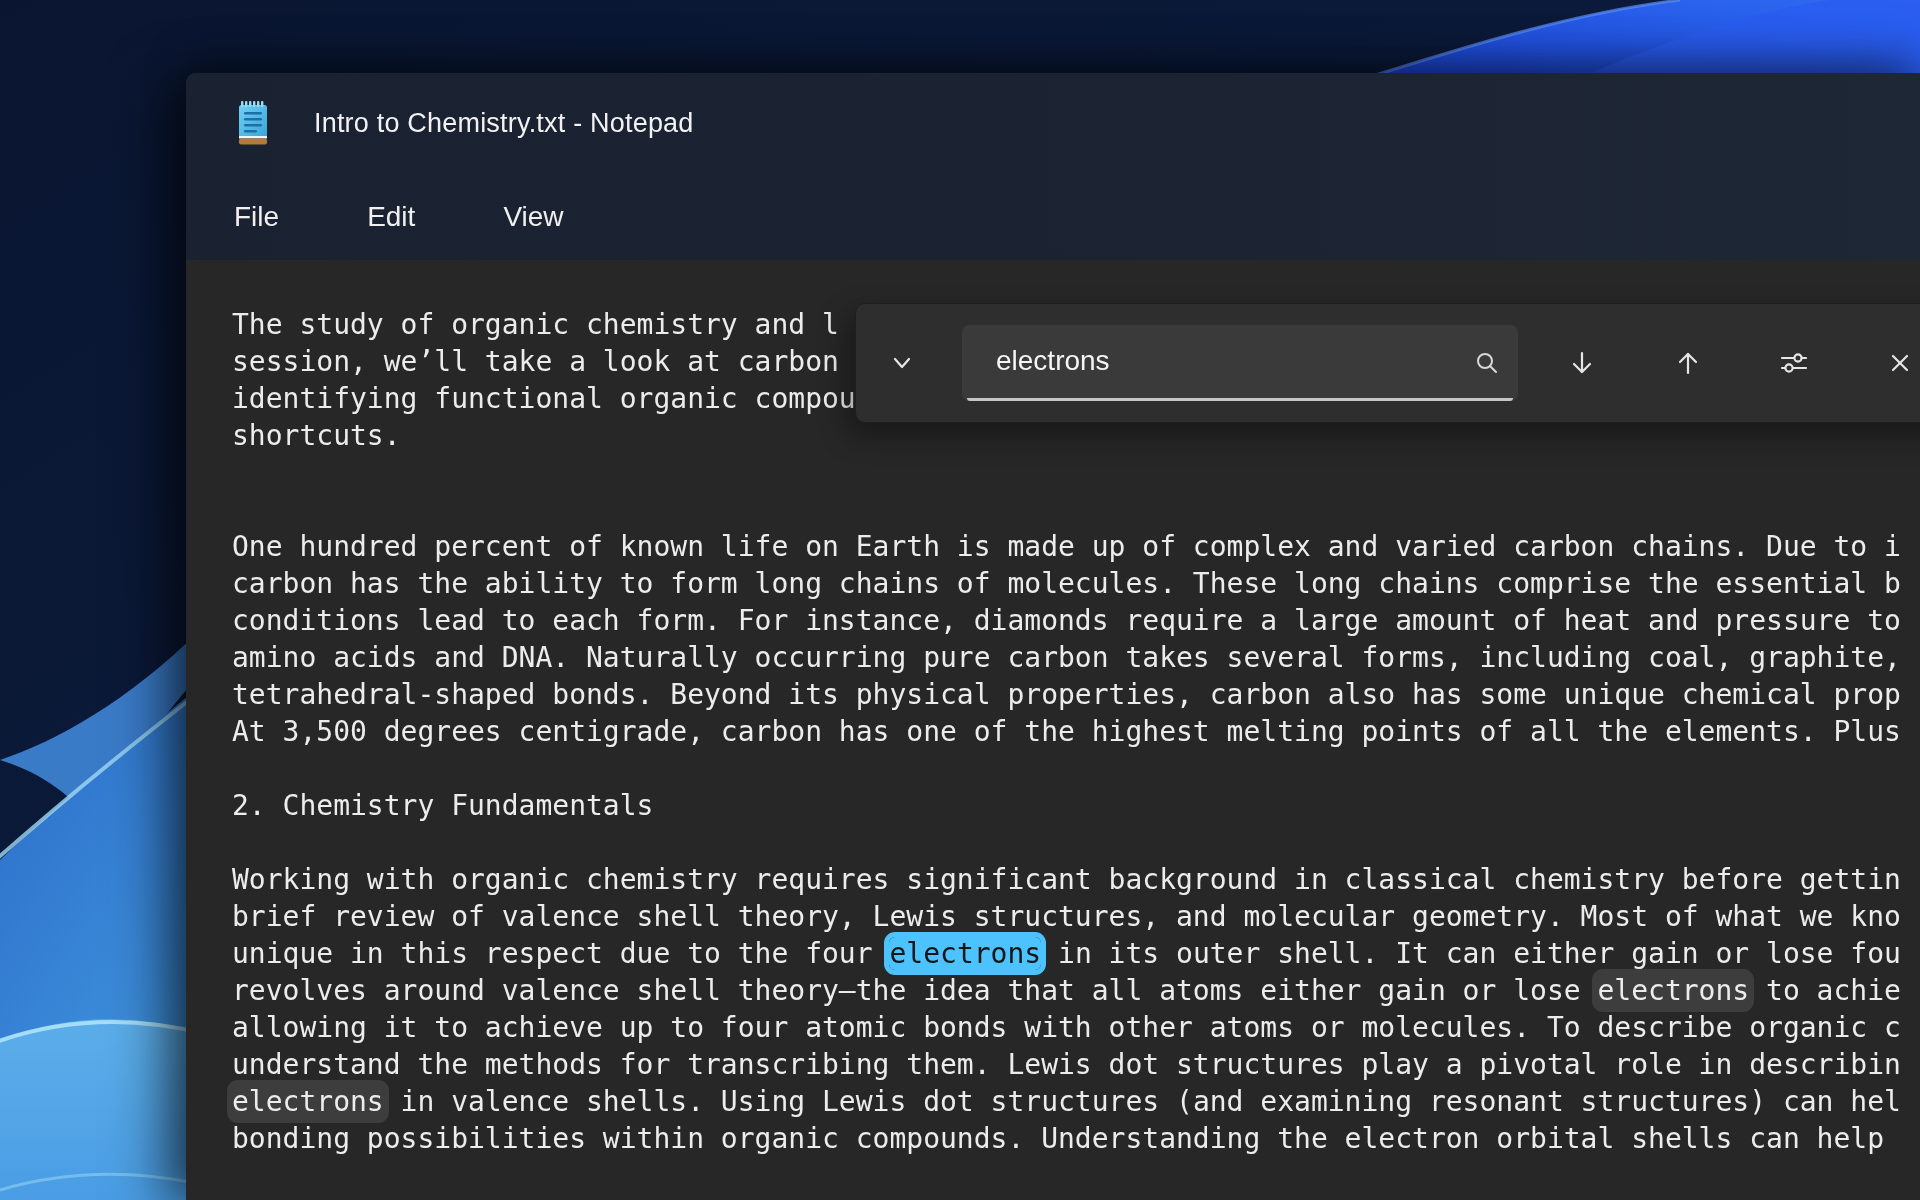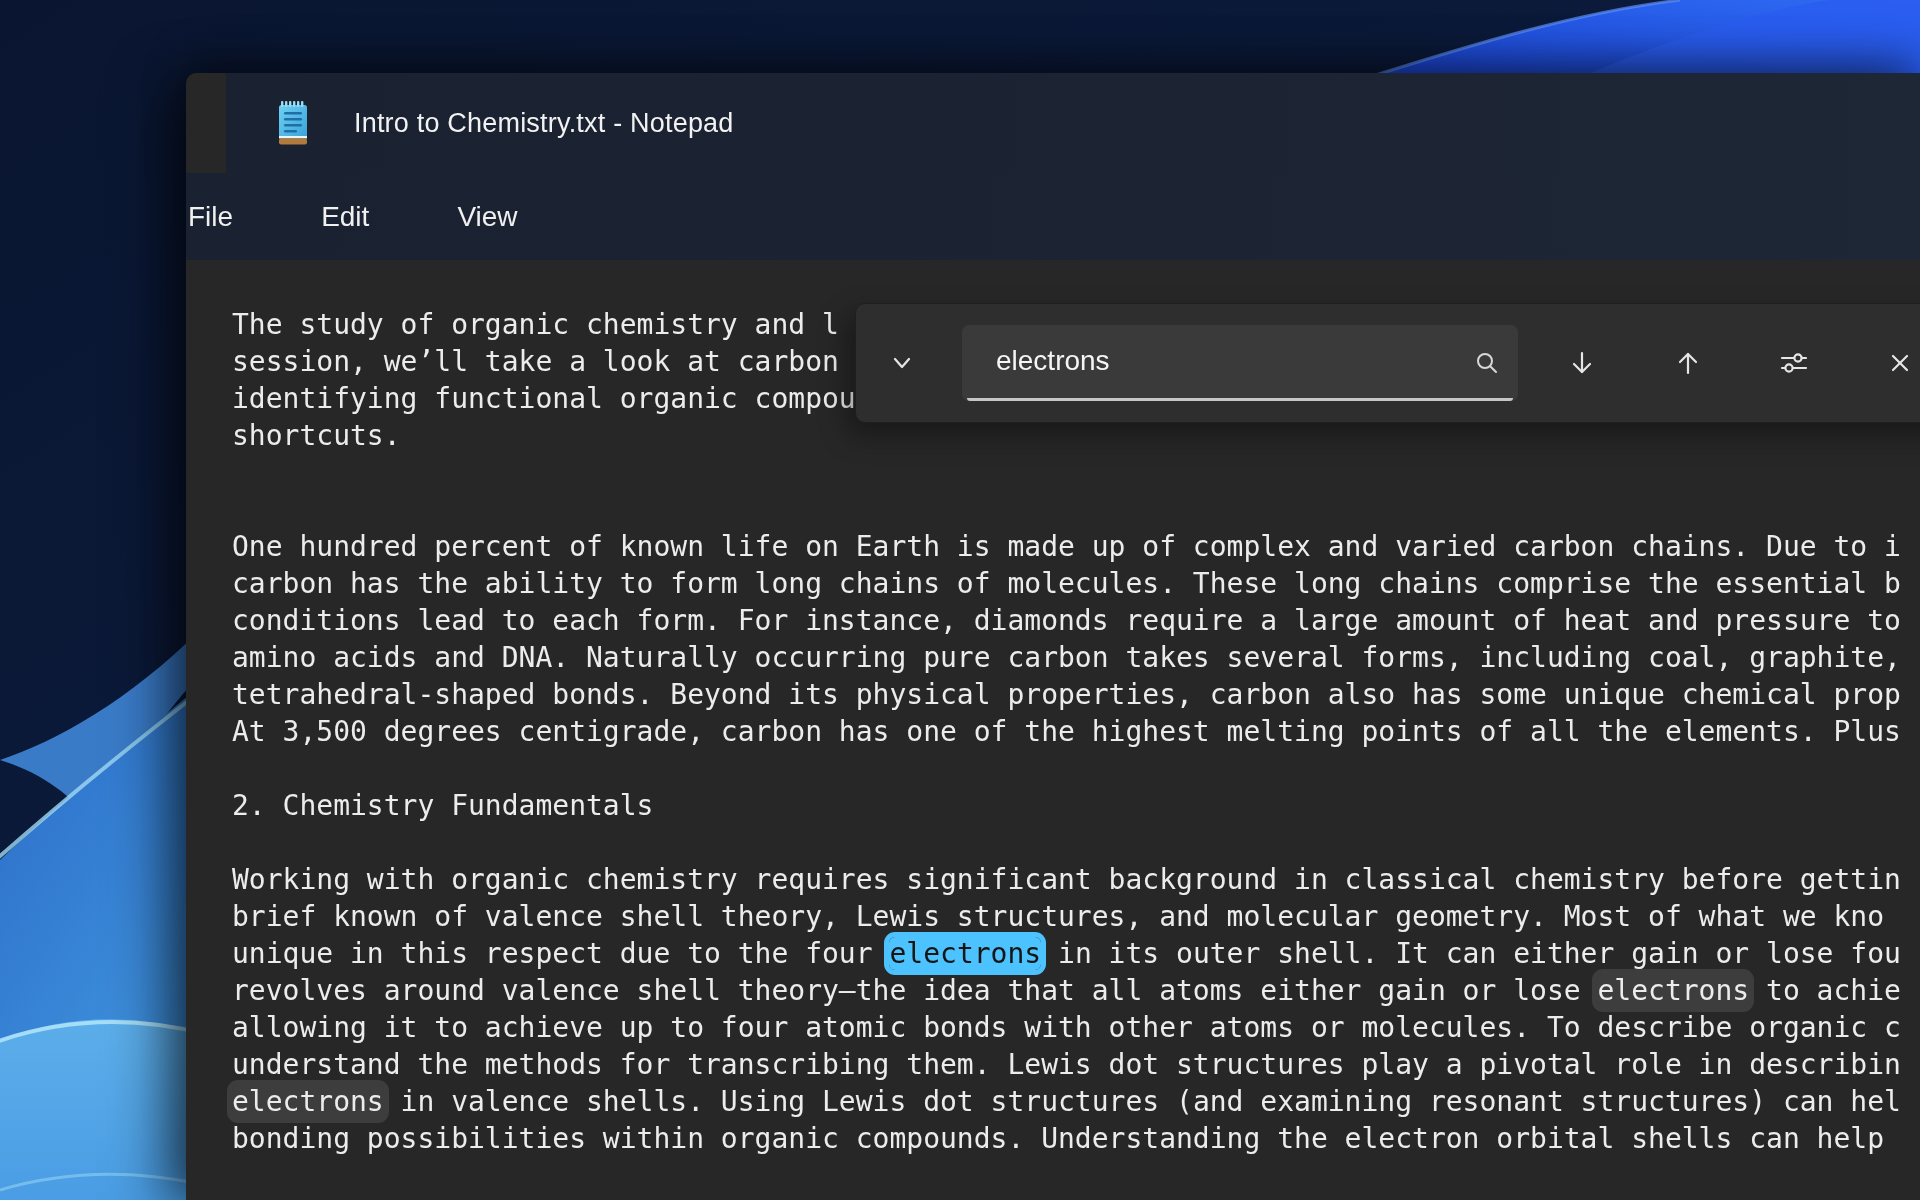--- a/index.html
+++ b/index.html
@@ -10,26 +10,26 @@
   
   .wallpaper { position:absolute; inset:0; }
 
   
   .window { position:absolute; left:186px; top:73px; width:1734px; height:1127px;
             border-radius:10px 0 0 0; overflow:hidden;
             box-shadow:-22px 10px 55px rgba(0,0,0,.55), 0 -14px 40px rgba(0,0,0,.35);
             background:#272727; }
 
   .titlebar { height:100px; background:linear-gradient(90deg,#1a2130 0%, #1c2433 60%, #1e2736 100%);
-              display:flex; align-items:center; padding-left:52px;margin-left:40px; }
+              display:flex; align-items:center; padding-left:52px; }
   .titlebar .app-icon { width:30px; height:44px; flex:0 0 auto; }
   .title-text { color:#f2f2f2; font-size:27px; margin-left:46px; letter-spacing:.2px; }
 
   .menubar { height:87px; background:linear-gradient(90deg,#1a2130 0%, #1c2433 60%, #1e2736 100%);
-             display:flex; align-items:center; }
+             display:flex; align-items:center; padding-left:46px; }
   .menu-item { color:#f0f0f0; font-size:28px; margin-right:84px; padding:8px 2px; cursor:default; }
 
   
   .textarea { position:absolute; left:0; top:187px; right:0; bottom:0; background:#272727;
               padding:46px 0 16px 46px; overflow:hidden; }
   .doc-line { font-family:"DejaVu Sans Mono", monospace; font-size:28px; line-height:37px;
               color:#ececec; white-space:pre; }
   .hl-active { background:var(--accent,#4CC2FF); color:#151515;
                border-radius:6px; box-shadow:0 0 0 5px var(--accent,#4CC2FF); }
   .hl-match  { background:var(--match,rgba(255,255,255,.10));
@@ -142,21 +142,21 @@
           <div class="doc-line"><span>One hundred percent of known life on Earth is made up of complex and varied carbon chains. Due to i</span></div>
           <div class="doc-line"><span>carbon has the ability to form long chains of molecules. These long chains comprise the essential b</span></div>
           <div class="doc-line"><span>conditions lead to each form. For instance, diamonds require a large amount of heat and pressure to</span></div>
           <div class="doc-line"><span>amino acids and DNA. Naturally occurring pure carbon takes several forms, including coal, graphite,</span></div>
           <div class="doc-line"><span>tetrahedral-shaped bonds. Beyond its physical properties, carbon also has some unique chemical prop</span></div>
           <div class="doc-line"><span>At 3,500 degrees centigrade, carbon has one of the highest melting points of all the elements. Plus</span></div>
           <div class="doc-line"> </div>
           <div class="doc-line"><span>2. Chemistry Fundamentals</span></div>
           <div class="doc-line"> </div>
           <div class="doc-line"><span>Working with organic chemistry requires significant background in classical chemistry before gettin</span></div>
-          <div class="doc-line"><span>brief known of valence shell theory, Lewis structures, and molecular geometry. Most of what we kno</span></div>
+          <div class="doc-line"><span>brief review of valence shell theory, Lewis structures, and molecular geometry. Most of what we kno</span></div>
           <div class="doc-line"><span>unique in this respect due to the four </span><span class="hl-active">electrons</span><span> in its outer shell. It can either gain or lose fou</span></div>
           <div class="doc-line"><span>revolves around valence shell theory—the idea that all atoms either gain or lose </span><span class="hl-match">electrons</span><span> to achie</span></div>
           <div class="doc-line"><span>allowing it to achieve up to four atomic bonds with other atoms or molecules. To describe organic c</span></div>
           <div class="doc-line"><span>understand the methods for transcribing them. Lewis dot structures play a pivotal role in describin</span></div>
           <div class="doc-line"><span class="hl-match">electrons</span><span> in valence shells. Using Lewis dot structures (and examining resonant structures) can hel</span></div>
           <div class="doc-line"><span>bonding possibilities within organic compounds. Understanding the electron orbital shells can help</span></div>
         </div>
     </div>
 
     <div class="findbar">

